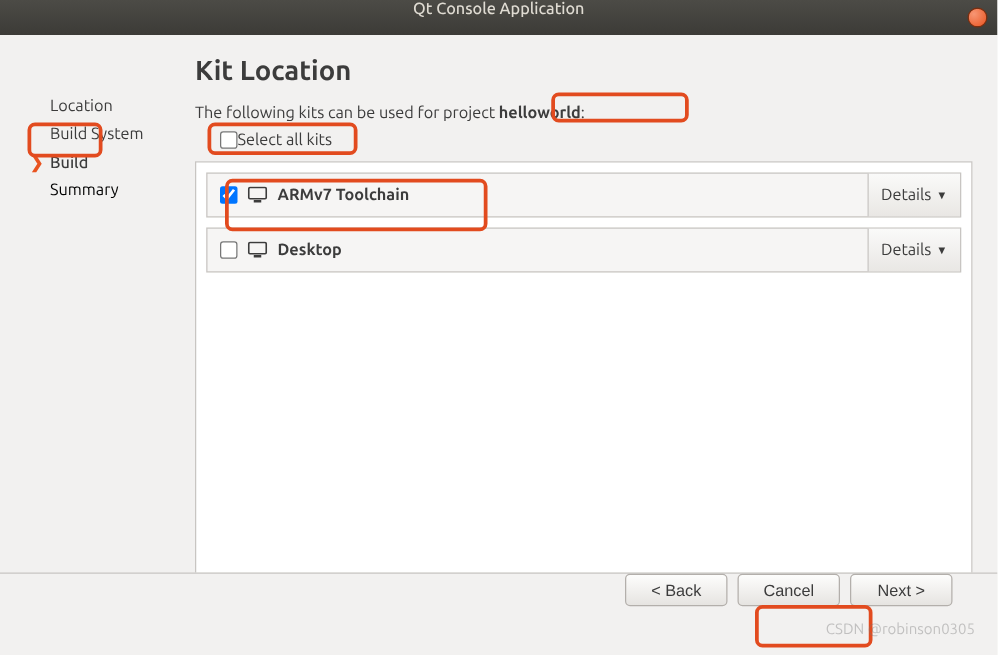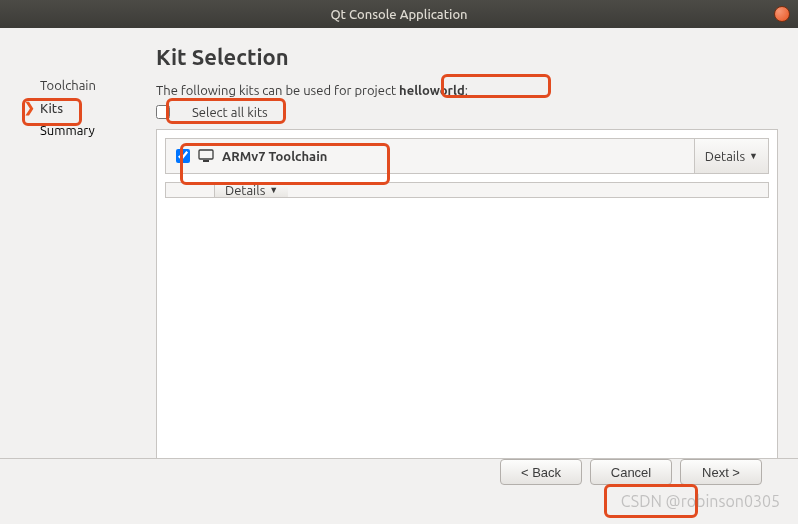--- a/index.html
+++ b/index.html
@@ -11,21 +11,21 @@
       width: 798px;
       height: 524px;
       overflow: hidden;
       position: relative;
     }
     .titlebar {
       height: 28px;
       background: linear-gradient(to bottom, #4c4b46, #3c3b37);
       color: #dfdbd2;
       display: flex;
-      align-items: center;
+      align-items: flex-start;
       justify-content: center;
       position: relative;
       font-weight: 500;
     }
     .titlebar .close-btn {
       position: absolute;
       right: 8px;
       top: 50%;
       transform: translateY(-50%);
       width: 16px;
@@ -67,22 +67,23 @@
     }
     .page-title {
       font-size: 22px;
       font-weight: bold;
       margin-bottom: 14px;
     }
     .intro-line { margin-bottom: 8px; }
     .select-all-row {
       display: flex;
       align-items: flex-end;
-      gap: 22px;
+      gap: 0;
       margin-bottom: 10px;
+      margin-left: 20px;
     }
     .select-all-row input[type="checkbox"] {
       width: 14px; height: 14px;
     }
     .kits-panel {
       border: 1px solid #c8c5c2;
       background: #fff;
       flex: 1;
       padding: 8px;
       overflow: auto;
@@ -153,50 +154,54 @@
       position: absolute;
       border: 3px solid #e24b1f;
       border-radius: 6px;
       pointer-events: none;
     }
     .watermark {
       position: absolute;
       right: 18px;
       bottom: 14px;
       color: rgba(120,120,120,0.4);
-      font-size: 16px;
+      font-size: 12px;
       pointer-events: none;
     }
   </style>
 </head>
 <body>
 
 <div class="titlebar">
   <span>Qt Console Application</span>
   <span class="close-btn"></span>
 </div>
 
 <div class="window-body">
   <div class="sidebar">
     <div class="sidebar-item">
       <span class="arrow"></span>
-      <span>Toolchain</span>
+      <span>Location</span>
+    </div>
+    <div class="sidebar-item">
+      <span class="arrow"></span>
+      <span>Build System</span>
     </div>
     <div class="sidebar-item active">
       <span class="arrow">❯</span>
-      <span>Kits</span>
+      <span>Build</span>
     </div>
     <div class="sidebar-item disabled">
       <span class="arrow"></span>
       <span>Summary</span>
     </div>
   </div>
 
   <div class="main">
-    <div class="page-title">Kit Selection</div>
+    <div class="page-title">Kit Location</div>
 
     <div class="intro-line">
       <span>The following kits can be used for project </span><strong>helloworld</strong><span>:</span>
     </div>
 
     <label class="select-all-row">
       <input type="checkbox" style="">
       <span>Select all kits</span>
     </label>
 
@@ -212,20 +217,30 @@
           </span>
           <span class="kit-name">ARMv7 Toolchain</span>
         </label>
         <div class="details-btn">
           <span>Details</span>
           <span class="chev">▼</span>
         </div>
       </div>
 
       <div class="kit-row">
+        <label class="kit-left">
+          <input type="checkbox" style="">
+          <span class="monitor-icon">
+            <svg viewBox="0 0 16 14">
+                <rect x="1" y="1" width="14" height="9" rx="1" fill="none" stroke="#3c3c3c" stroke-width="1.3"></rect>
+                <rect x="5" y="11" width="6" height="2" fill="#3c3c3c"></rect>
+              </svg>
+          </span>
+          <span class="kit-name">Desktop</span>
+        </label>
         <div class="details-btn">
           <span>Details</span>
           <span class="chev">▼</span>
         </div>
       </div>
     </div>
   </div>
 </div>
 
 <div class="footer">

